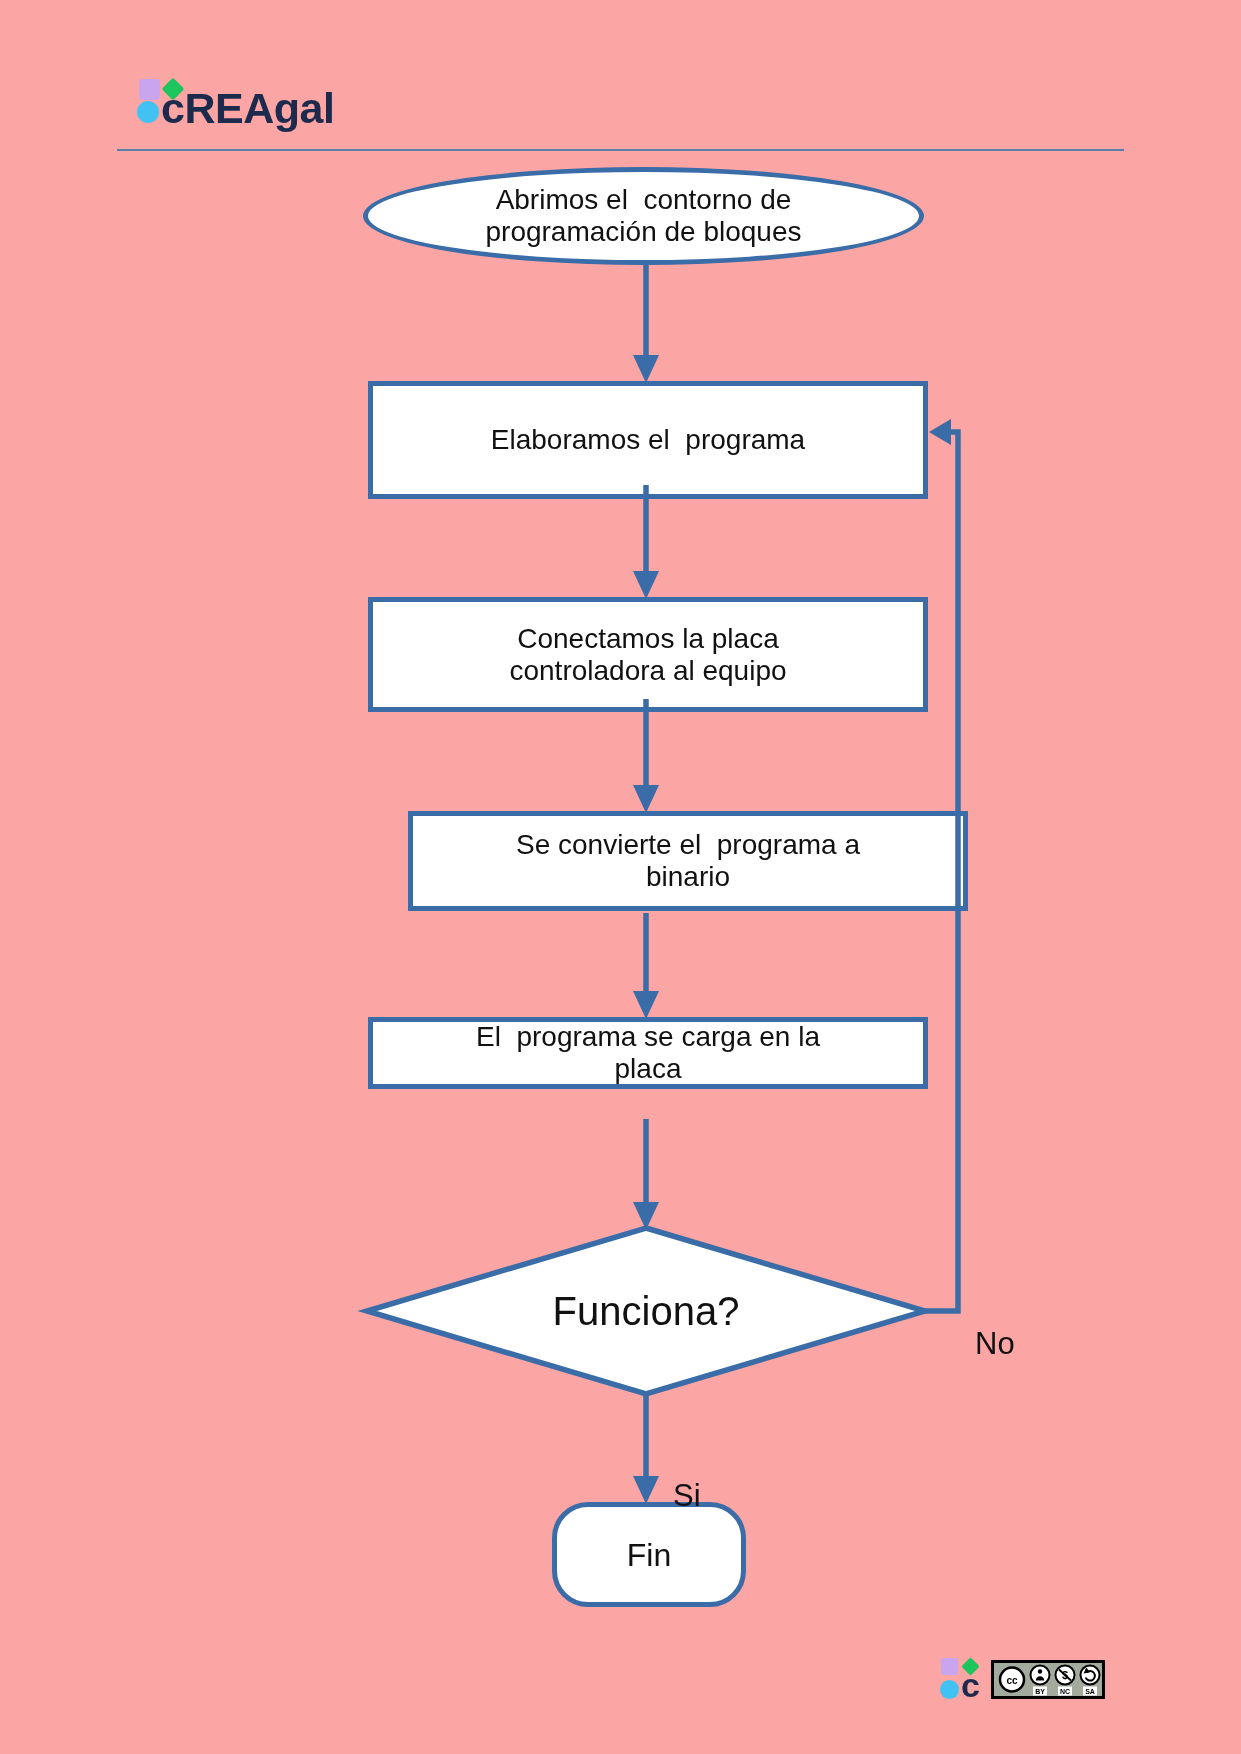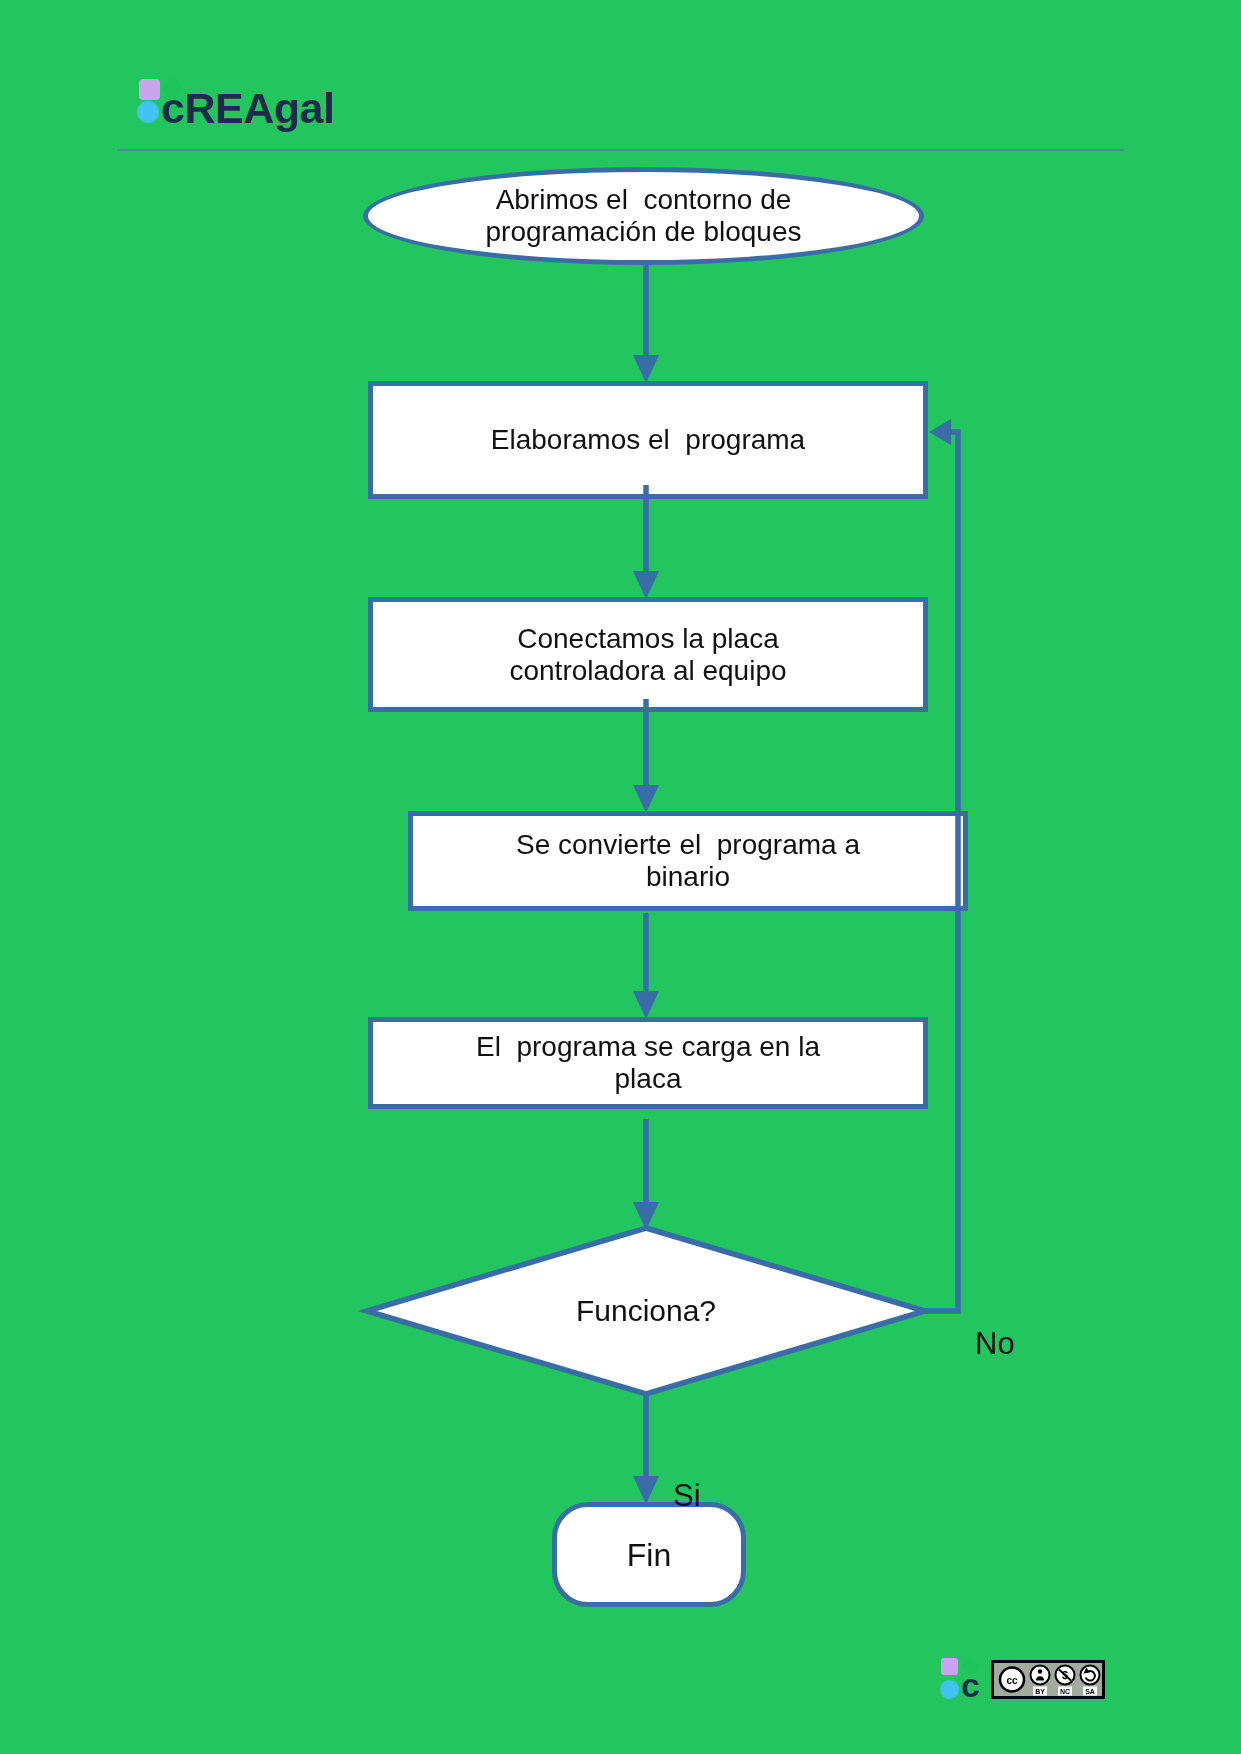--- a/index.html
+++ b/index.html
@@ -1,40 +1,40 @@
 <!DOCTYPE html>
 <html><head>
 <meta charset="utf-8">
 <style>
   html,body{margin:0;padding:0;background:#ffffff;}
   .page{
-    position:relative;width:1241px;height:1754px;background:#22c55e;
+    position:relative;width:1241px;height:1754px;background:#fca5a5;
     font-family:"Liberation Sans",sans-serif;overflow:hidden;
     --blue:#3A6CA8;--navy:#1C2B4D;
   }
   .logo-square{position:absolute;left:139px;top:79px;width:21px;height:21px;border-radius:4px;background:#C9A5EF;}
   .logo-diamond{position:absolute;left:165px;top:81px;width:16px;height:16px;border-radius:2px;background:#1EC45C;transform:rotate(45deg);}
   .logo-circle{position:absolute;left:137px;top:101px;width:22px;height:22px;border-radius:50%;background:#41C2F2;}
   .wordmark{position:absolute;left:161px;top:84px;font-size:43px;font-weight:600;color:var(--navy);letter-spacing:-0.5px;}
   .header-rule{position:absolute;left:117px;top:149px;width:1007px;height:2px;background:#5A7FA9;}
   
   .node{
     position:absolute;box-sizing:border-box;border:5px solid var(--blue);background:#fff;
     display:flex;align-items:center;justify-content:center;text-align:center;
     color:#111;font-size:28px;line-height:32px;white-space:pre-wrap;z-index:2;
   }
   .n-start{left:363px;top:167px;width:561px;height:98px;border-radius:50%;}
   .n-box1{left:368px;top:381px;width:560px;height:118px;}
   .n-box2{left:368px;top:597px;width:560px;height:115px;}
   .n-box3{left:368px;top:811px;width:560px;height:100px;margin-left:40px;}
-  .n-box4{left:368px;top:1017px;width:560px;height:92px;}
+  .n-box4{left:368px;top:1017px;width:560px;height:72px;}
   .n-fin{left:552px;top:1502px;width:194px;height:105px;border-radius:36px;font-size:32px;}
   .decision-label{
     position:absolute;left:496px;top:1291px;width:300px;height:40px;z-index:4;
-    display:flex;align-items:center;justify-content:center;color:#111;font-size:30px;
+    display:flex;align-items:center;justify-content:center;color:#111;font-size:40px;
   }
   .edge-label{position:absolute;z-index:4;color:#111;font-size:31px;}
   .lbl-no{left:975px;top:1326px;}
   .lbl-si{left:673px;top:1430px;margin-top:48px;}
   
   .flow-svg{position:absolute;left:0;top:0;z-index:3;pointer-events:none;}
   .flow-svg path.edge{stroke:var(--blue);stroke-width:5.5;fill:none;}
   .flow-svg polygon.head{fill:var(--blue);}
   .flow-svg polygon.diamond{fill:#fff;stroke:var(--blue);stroke-width:5.5;stroke-linejoin:miter;}
   

